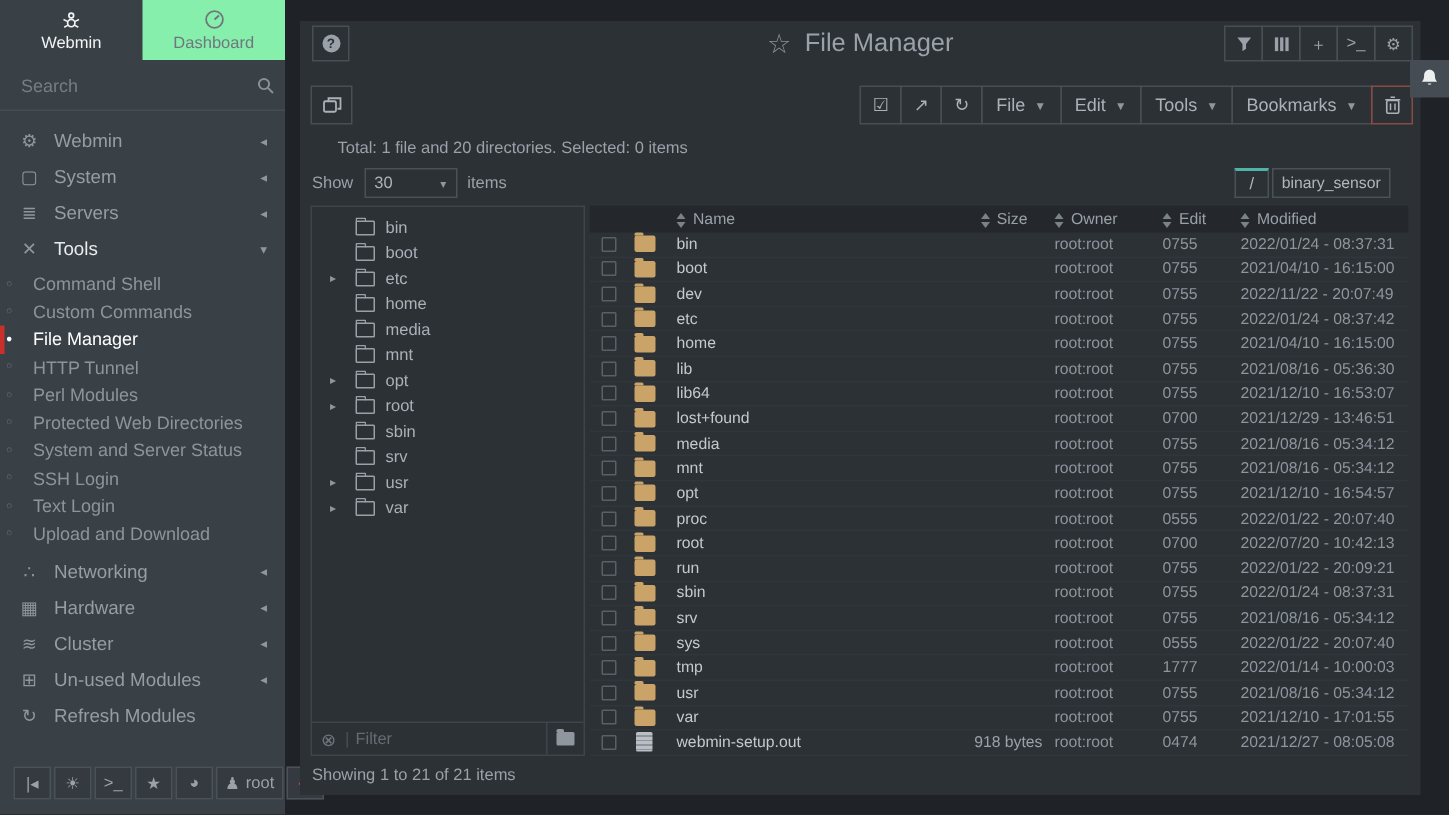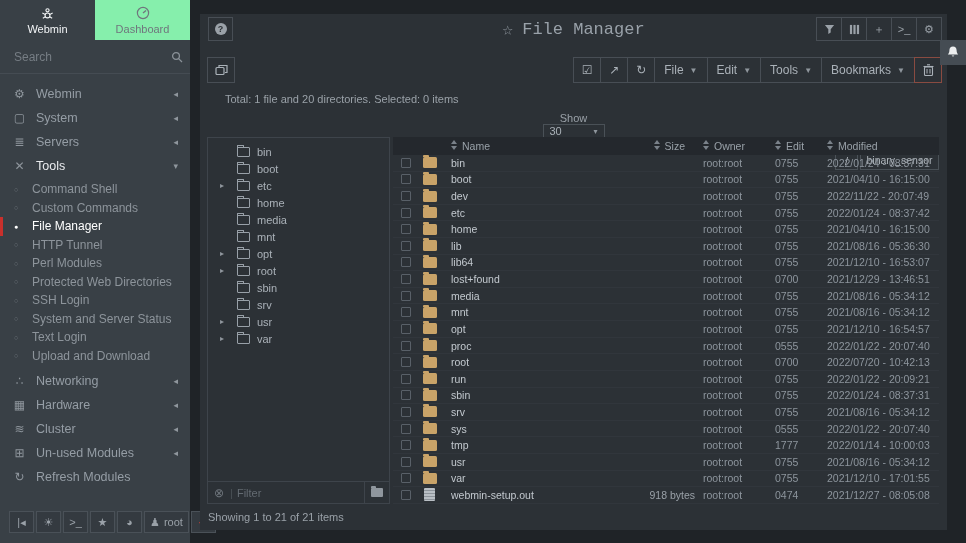--- a/index.html
+++ b/index.html
@@ -19,55 +19,55 @@
   .search-row input{flex:1;background:transparent;border:none;outline:none;color:#aeb4ba;font-size:12px;font-family:inherit;}
   .search-row input::placeholder{color:#767d84;}
   .menu{padding-top:8px;}
   .m-item{height:24px;display:flex;align-items:center;padding:0 12px;gap:9px;
           font-size:12.5px;color:#959da5;cursor:pointer;}
   .m-item .m-icon{width:15px;text-align:center;font-size:12px;color:#8f969d;}
   .m-item .m-chev{margin-left:auto;font-size:9px;color:#8f969d;}
   .m-item.open{color:#e9ebee;}
   .sub{padding:2px 0 4px;}
   .s-item{position:relative;height:18.5px;display:flex;align-items:center;
-          padding-left:14px;gap:11px;font-size:12px;color:#8d949b;cursor:pointer;}
+          padding-left:4px;gap:11px;font-size:12px;color:#8d949b;cursor:pointer;}
   .s-item .s-bullet{font-size:7px;width:7px;color:#6d747b;}
   .s-item.active{color:#ffffff;}
   .s-item.active .s-bullet{color:#ffffff;}
   .s-item.active::before{content:'';position:absolute;left:0;top:0;bottom:0;width:3px;background:#c9302c;}
   .sidebar-footer{position:absolute;left:9px;bottom:10px;display:flex;gap:2px;}
   .f-btn{height:22px;min-width:25px;padding:0 5px;border:1px solid #4a5158;background:#343a40;
          display:flex;align-items:center;justify-content:center;gap:4px;
          color:#9aa1a8;font-size:11px;cursor:pointer;}
   .f-btn .red{color:#e03c31;}
 
   
   .content{position:absolute;left:200px;top:14px;width:747px;height:516px;background:#2c3136;}
   .page-header{height:30px;position:relative;display:flex;align-items:center;}
   .help-btn{margin-left:8px;width:25px;height:24px;border:1px solid #484e55;background:transparent;
             display:flex;align-items:center;justify-content:center;cursor:pointer;}
   .help-btn .q{width:12px;height:12px;border-radius:50%;background:#9aa1a8;color:#2c3136;
                font-size:9px;font-weight:bold;display:flex;align-items:center;justify-content:center;}
-  .title-wrap{position:absolute;left:0;right:0;text-align:center;color:#99a1a9;font-size:17px;pointer-events:none;font-family:Liberation Mono, monospace;}
+  .title-wrap{position:absolute;left:0;right:0;text-align:center;color:#99a1a9;font-size:17px;pointer-events:none;}
   .title-wrap .star{font-size:18px;color:#8a9199;margin-right:9px;vertical-align:-1px;}
   .header-actions{position:absolute;right:5px;display:flex;}
   .h-btn{width:26px;height:24px;border:1px solid #484e55;margin-left:-1px;background:transparent;
          display:flex;align-items:center;justify-content:center;color:#9aa1a8;font-size:11px;cursor:pointer;}
 
   .toolbar{height:28px;margin-top:12px;display:flex;align-items:center;padding:0 5px 0 8px;}
   .tb-btn{height:26px;border:1px solid #484e55;margin-left:-1px;background:transparent;
           display:flex;align-items:center;justify-content:center;color:#aab1b8;font-size:12px;
           padding:12px 9px;cursor:pointer;white-space:nowrap;}
   .tb-btn.icon{width:28px;padding:0;}
   .tb-btn .caret{font-size:8px;margin-left:6px;color:#8f969d;}
   .tb-right{margin-left:auto;display:flex;}
   .tb-btn.trash{border-color:#8a4b41;z-index:2;width:28px;padding:0;}
 
   .summary{margin:9px 25px 0;font-size:11px;color:#9aa1a8;}
-  .controls-row{display:flex;align-items:center;margin:7px 8px 0 8px;height:20px;flex-direction:column;}
+  .controls-row{display:flex;align-items:center;margin:7px 20px 0 8px;height:20px;}
   .controls-row .lbl{font-size:11px;color:#9aa1a8;}
   .show-select{width:62px;height:20px;border:1px solid #4a5157;margin:0 7px;display:flex;
                align-items:center;padding:0 6px;color:#aab1b8;font-size:11px;cursor:pointer;}
   .show-select .caret{margin-left:auto;font-size:8px;color:#8f969d;}
   .path-group{margin-left:auto;display:flex;gap:2px;}
   .slash-btn{width:23px;height:20px;border:1px solid #4a5157;border-top:2px solid #4fb3a9;
              display:flex;align-items:center;justify-content:center;color:#b0b6bc;font-size:11px;cursor:pointer;}
   .loc-box{width:79px;height:20px;border:1px solid #4a5157;display:flex;align-items:center;
            justify-content:center;color:#b0b6bc;font-size:10.5px;cursor:text;}
 
@@ -87,21 +87,21 @@
                    color:#aab1b8;font-size:11px;font-family:inherit;}
   .filterbar input::placeholder{color:#646b72;}
   .dir-btn{width:25px;height:100%;border-left:1px solid #3e444b;display:flex;align-items:center;
            justify-content:center;cursor:pointer;}
   .fold-g{width:12px;height:9px;background:#8f969d;border-radius:1px;position:relative;}
   .fold-g::before{content:'';position:absolute;top:-2px;left:0;width:5px;height:2px;background:#8f969d;border-radius:1px 1px 0 0;}
 
   .table{flex:1;display:flex;flex-direction:column;overflow:hidden;}
   .grid{display:grid;grid-template-columns:26px 32px 1fr 100px 72px 52px 112px;align-items:center;}
   .thead{height:18px;background:#24282d;flex:none;}
-  .th{display:flex;align-items:flex-start;gap:5px;font-size:10.5px;color:#99a1a8;cursor:pointer;}
+  .th{display:flex;align-items:flex-end;gap:5px;font-size:10.5px;color:#99a1a8;cursor:pointer;}
   .th.right{justify-content:flex-end;padding-right:18px;}
   .sort{display:flex;flex-direction:column;gap:2px;}
   .sort i{display:block;width:0;height:0;border-left:3px solid transparent;border-right:3px solid transparent;}
   .sort .up{border-bottom:4px solid #7a828a;}
   .sort .dn{border-top:4px solid #7a828a;}
   .tr{height:16.62px;border-bottom:1px solid #31363c;font-size:10.5px;cursor:pointer;}
   .cb{width:10px;height:10px;border:1px solid #596068;border-radius:1px;margin-left:8px;cursor:pointer;}
   .fold-f{width:14px;height:11px;background:#c9a368;border-radius:1.5px;position:relative;margin-left:4px;}
   .fold-f::before{content:'';position:absolute;top:-2px;left:0;width:6px;height:2px;background:#c9a368;border-radius:1px 1px 0 0;}
   .file-f{width:11px;height:13px;margin-left:5px;border-radius:1px;background:
@@ -192,25 +192,25 @@
         <div class="s-item">
           <span class="s-bullet">○</span>
           <span>Perl Modules</span>
         </div>
         <div class="s-item">
           <span class="s-bullet">○</span>
           <span>Protected Web Directories</span>
         </div>
         <div class="s-item">
           <span class="s-bullet">○</span>
+          <span>System and Server Status</span>
+        </div>
+        <div class="s-item">
+          <span class="s-bullet">○</span>
           <span>SSH Login</span>
-        </div>
-        <div class="s-item">
-          <span class="s-bullet">○</span>
-          <span>System and Server Status</span>
         </div>
         <div class="s-item">
           <span class="s-bullet">○</span>
           <span>Text Login</span>
         </div>
         <div class="s-item">
           <span class="s-bullet">○</span>
           <span>Upload and Download</span>
         </div>
       </div>

